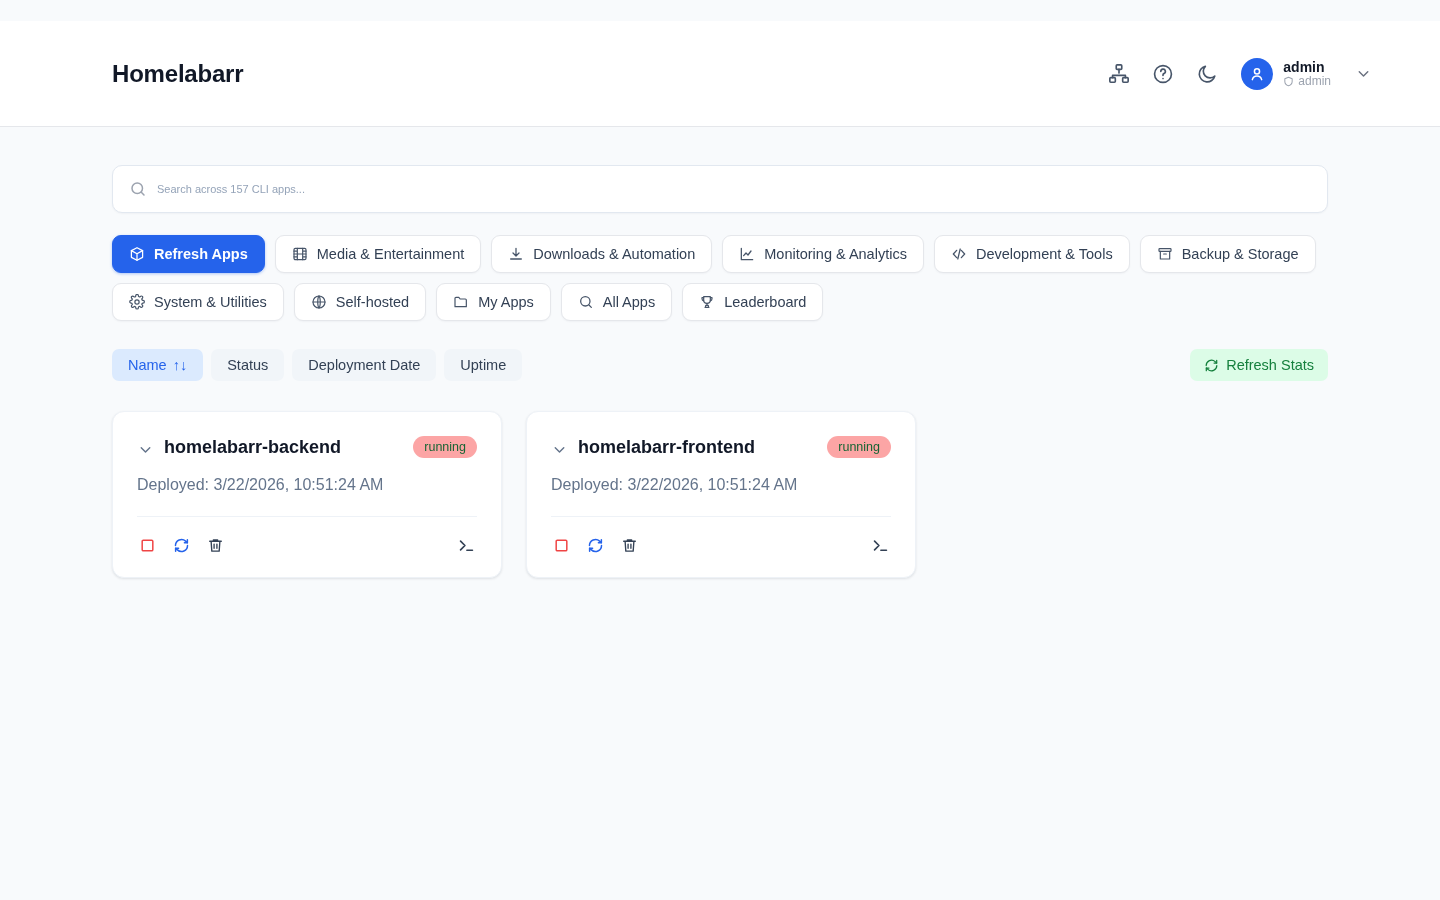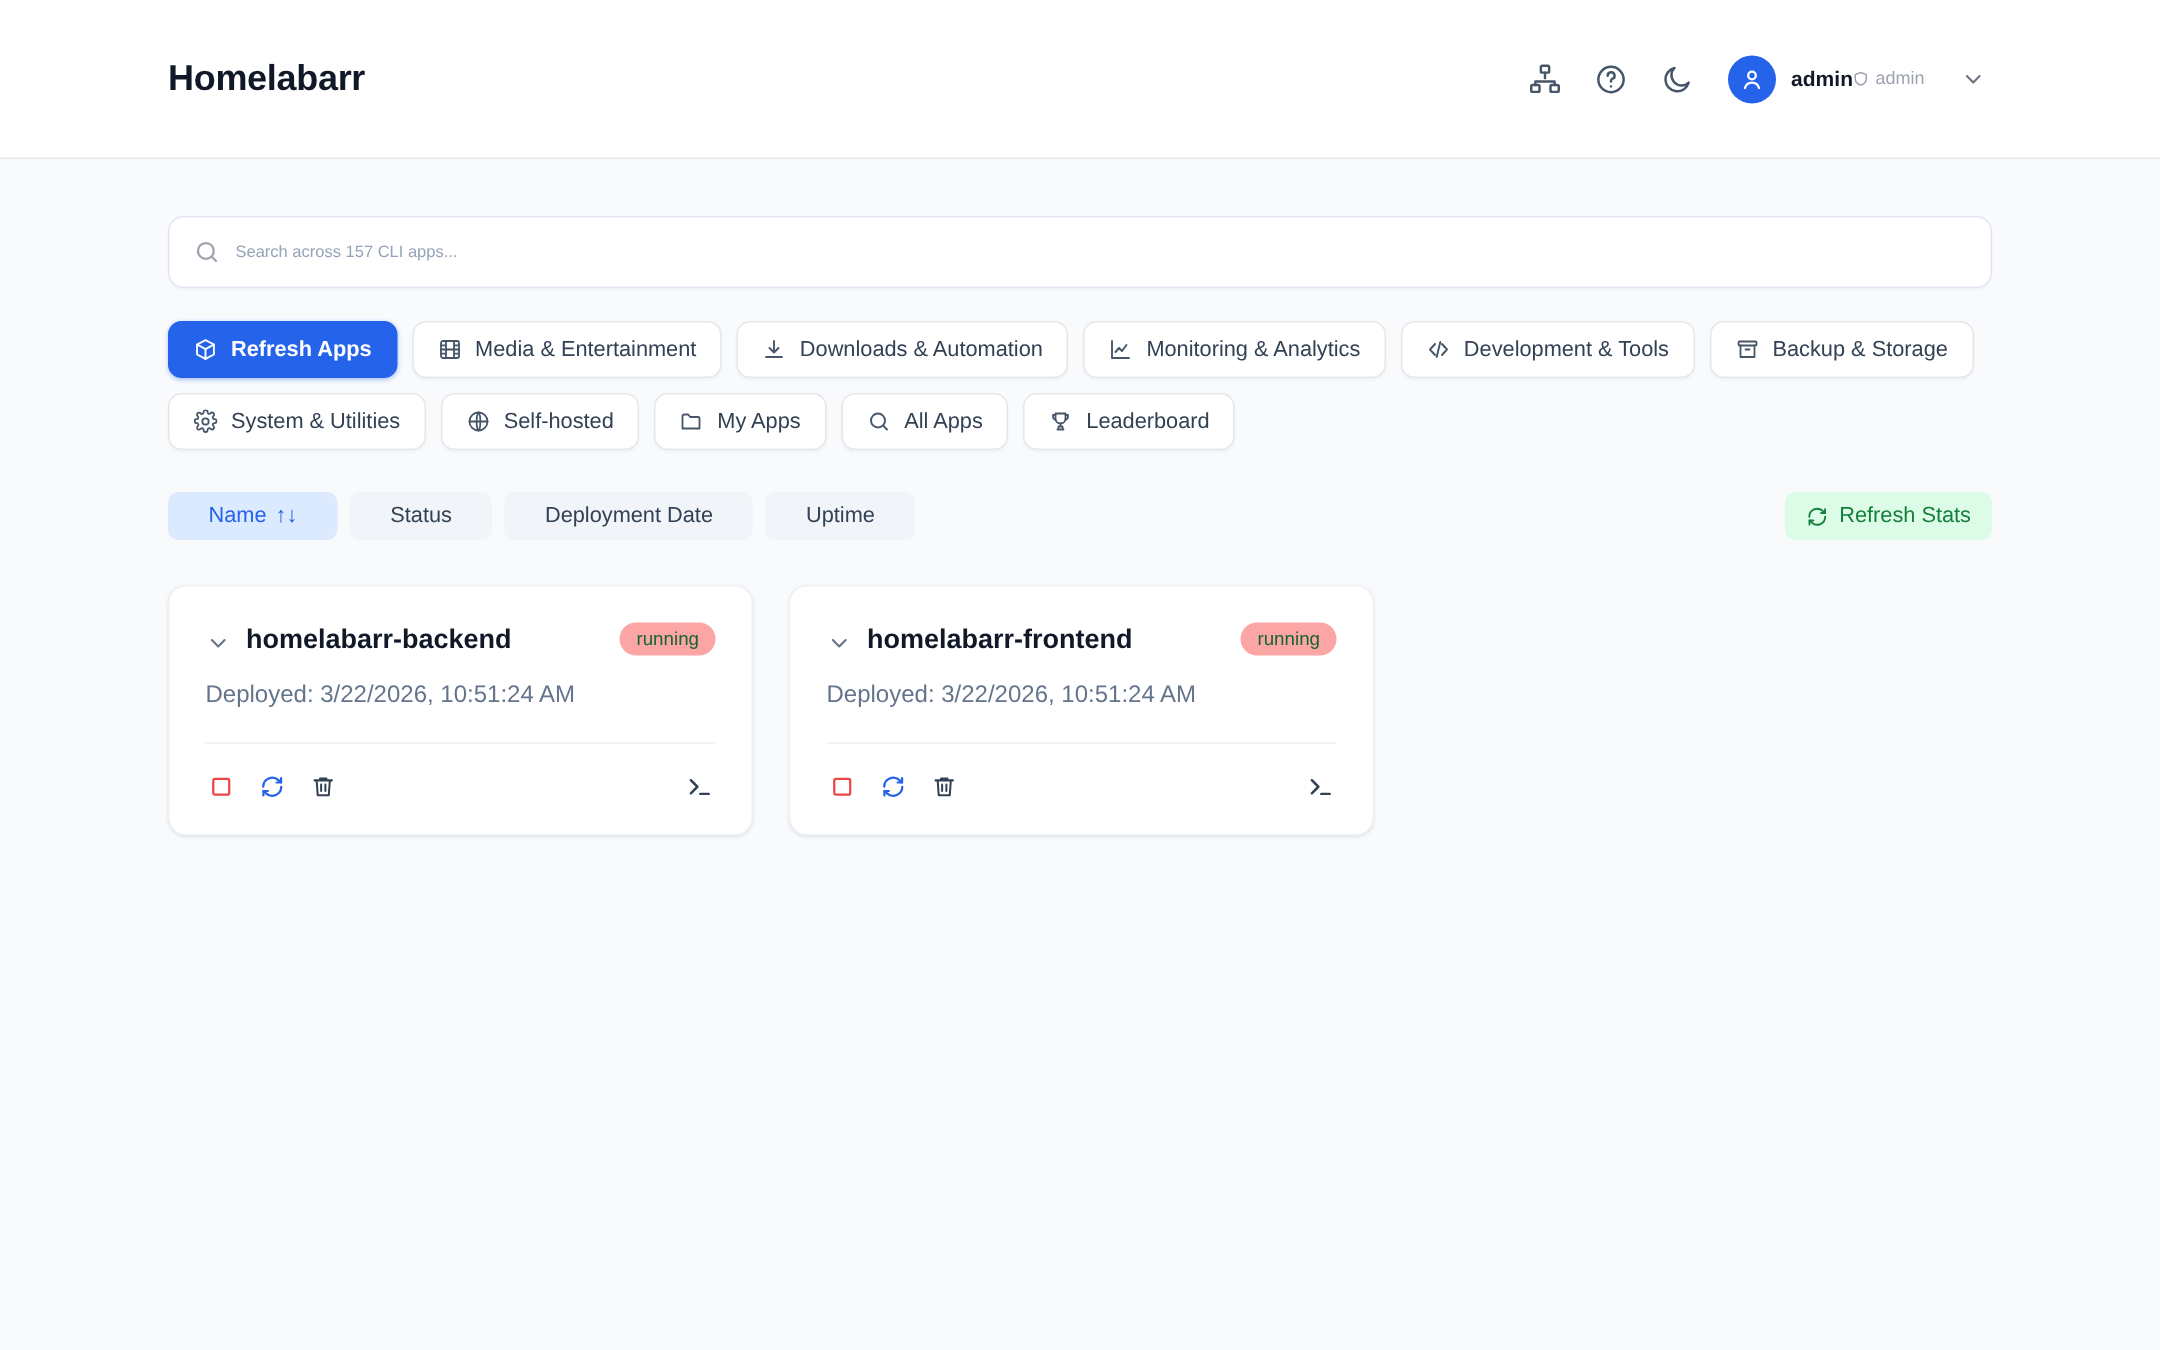--- a/index.html
+++ b/index.html
@@ -14,22 +14,23 @@
   .app { width: 1440px; height: 900px; display: flex; flex-direction: column; overflow: hidden; }
 
   
   .header {
     height: 106px;
     background: #ffffff;
     border-bottom: 1px solid #e5e7eb;
     display: flex;
     align-items: center;
     justify-content: space-between;
-    padding: 0 116px 0 112px;
+    padding: 0 68px 0 112px;
     flex: none;
+    margin-top: 21px;
   }
   .brand {
     font-size: 24px;
     font-weight: 700;
     color: #111827;
     letter-spacing: -0.2px;
   }
   .header-right { display: flex; align-items: center; gap: 0px; }
   .icon-btn {
     width: 44px; height: 44px;
@@ -39,21 +40,21 @@
     cursor: pointer;
   }
   .icon-btn svg { display: block; }
   .user-box { display: flex; align-items: center; gap: 10px; margin-left: 12px; cursor: pointer; }
   .avatar {
     width: 32px; height: 32px; border-radius: 50%;
     background: #2563eb;
     display: flex; align-items: center; justify-content: center;
     color: #ffffff;
   }
-  .user-meta { display: flex; flex-direction: row; line-height: 1.15; }
+  .user-meta { display: flex; flex-direction: column; line-height: 1.15; }
   .user-name { font-size: 14px; font-weight: 700; color: #111827; }
   .user-role { font-size: 12px; color: #9ca3af; display: flex; align-items: center; gap: 4px; }
   .chev { color: #6b7280; margin-left: 14px; display: flex; }
 
   
   .main { padding: 38px 112px 0 112px; flex: 1 1 auto; }
 
   .search-wrap {
     position: relative;
     height: 48px;
@@ -107,21 +108,21 @@
   .tab.active .t-icon { color: #ffffff; }
 
   
   .sort-row {
     display: flex; align-items: center; justify-content: space-between;
     margin-top: 28px;
   }
   .sort-group { display: flex; gap: 8px; }
   .sort-chip {
     height: 32px;
-    padding: 0 27px;
+    padding: 0 16px;
     border-radius: 7px;
     background: #f1f5f9;
     color: #334155;
     font-size: 14.5px;
     display: inline-flex; align-items: center; gap: 6px;
     cursor: pointer;
     border: none;
     font-family: "Liberation Sans", sans-serif;
   }
   .sort-chip.active { background: #dbeafe; color: #2563eb; }

